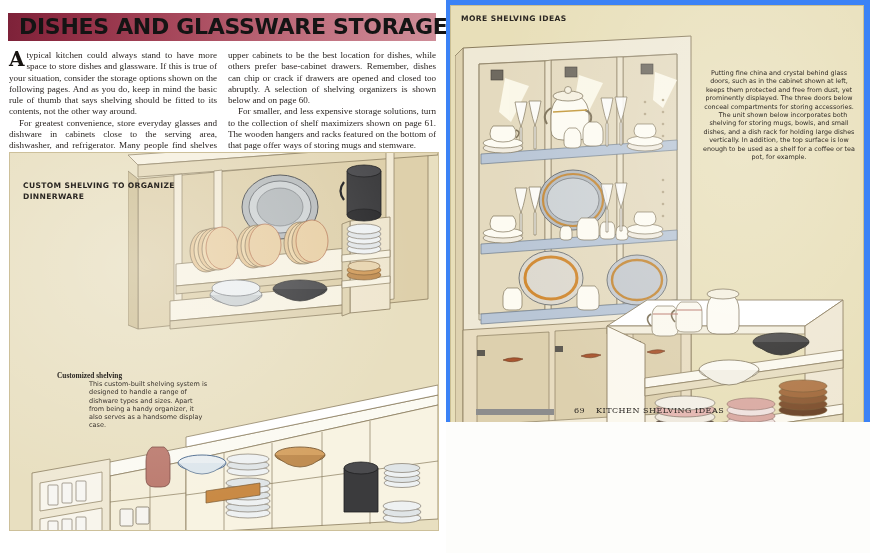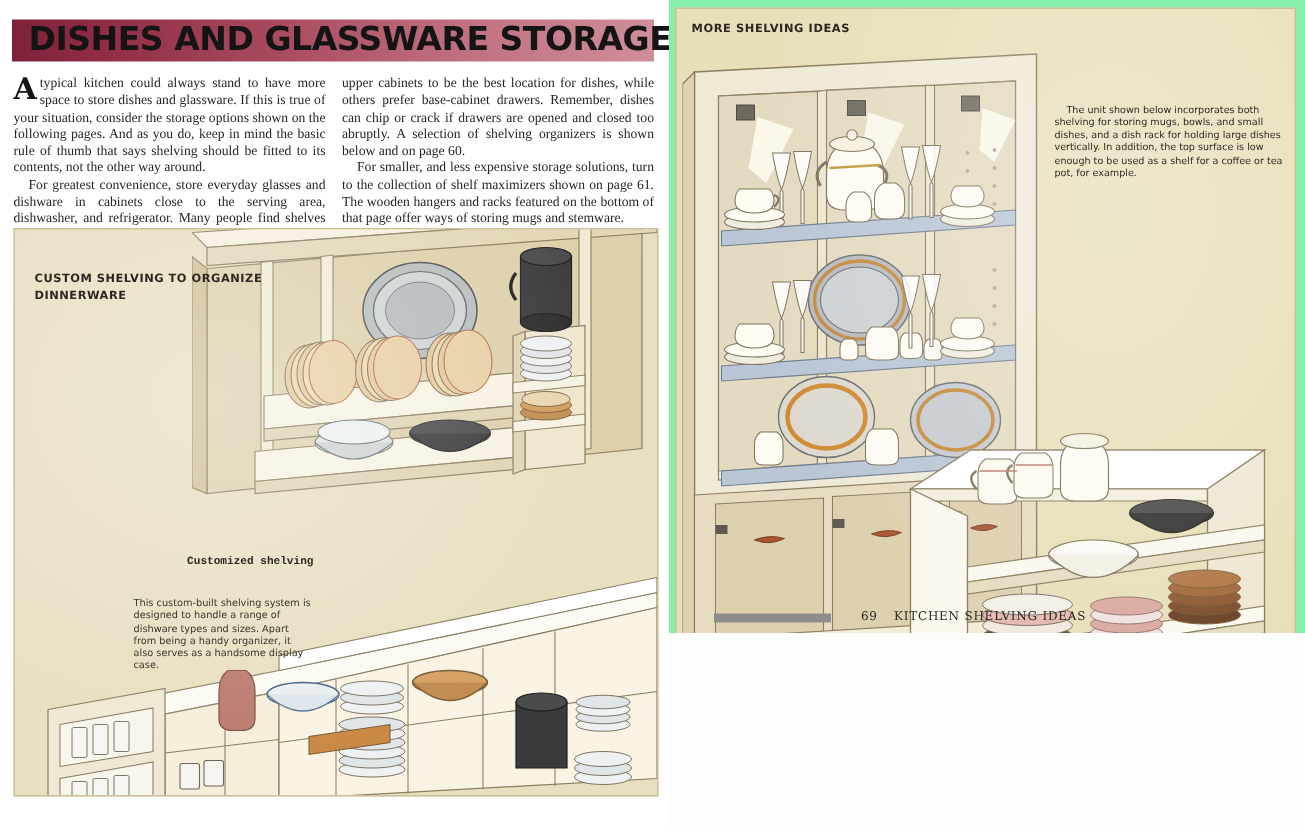--- a/index.html
+++ b/index.html
@@ -40,29 +40,29 @@
     background:radial-gradient(ellipse at 30% 30%, rgba(255,255,255,.30), rgba(220,205,165,0) 65%);
     pointer-events:none;
   }
   .cap-head{
     position:absolute;left:13px;top:10px;width:180px;
     font-family:"DejaVu Sans",sans-serif;font-weight:bold;font-size:7.6px;
     letter-spacing:.35px;line-height:10.5px;color:#2b2723;z-index:6;margin-top:18px;
   }
   .cap-block{position:absolute;z-index:6;}
   .cap-block .cb-t{
-    font-family:Liberation Mono, monospace;font-weight:bold;font-size:7.4px;color:#2b2723;margin-bottom:19px;text-align:right;
+    font-family:Liberation Serif, serif;font-weight:bold;font-size:7.4px;color:#2b2723;margin-bottom:0;
   }
   .cap-block .cb-b{
     font-family:"DejaVu Sans",sans-serif;font-size:6.5px;line-height:8.3px;color:#3a342e;margin-left:32px;
   }
   .cap-cust{left:47px;top:218px;width:152px;}
 
   
-  .page-right{position:relative;width:424px;height:422px;background:#86efac;overflow:hidden;}
+  .page-right{position:relative;width:424px;height:422px;background:#3b82f6;overflow:hidden;text-align:center;}
   .panel-right{
     position:absolute;left:4px;top:5px;width:412px;height:533px;
     background:#e8dfb9;border:1px solid #cbbf93;overflow:hidden;
   }
   .panel-right::after{
     content:"";position:absolute;inset:0;
     background:radial-gradient(ellipse at 70% 25%, rgba(255,255,255,.26), rgba(220,205,160,0) 60%);
     pointer-events:none;
   }
   .rt-head{
@@ -300,20 +300,21 @@
 
     </div>
   </div>
 
   <div class="page-right">
     <div class="panel-right">
 
       <div class="rt-head">MORE SHELVING IDEAS</div>
 
       <div class="rt-text">
+        <p>Putting fine china and crystal behind glass doors, such as in the cabinet shown at left, keeps them protected and free from dust, yet prominently displayed. The three doors below conceal compartments for storing accessories.</p>
         <p class="i">The unit shown below incorporates both shelving for storing mugs, bowls, and small dishes, and a dish rack for holding large dishes vertically. In addition, the top surface is low enough to be used as a shelf for a coffee or tea pot, for example.</p>
       </div>
 
       <svg class="ill" style="left:4px;top:24px;" width="248" height="420" viewBox="0 0 248 420">
 
         <polygon points="8,18 236,6 236,396 8,412" fill="#efe9d6" stroke="#8a7c5e" stroke-width="1"></polygon>
         <polygon points="0,26 8,18 8,412 0,404" fill="#ded2b0" stroke="#8a7c5e" stroke-width=".8"></polygon>
 
         <polygon points="24,34 222,24 222,270 24,284" fill="#ddd0ad" stroke="#93866a" stroke-width=".8"></polygon>
 

